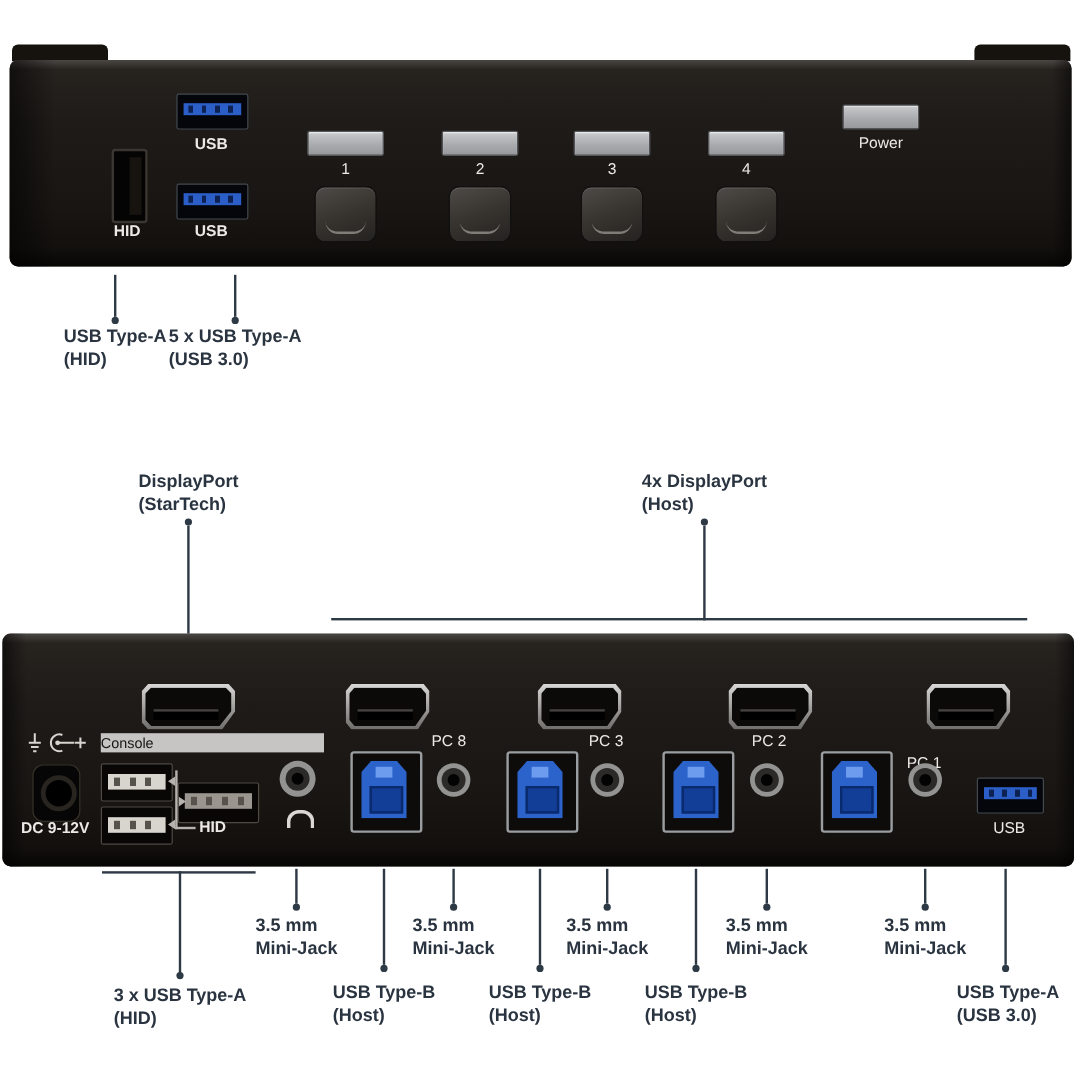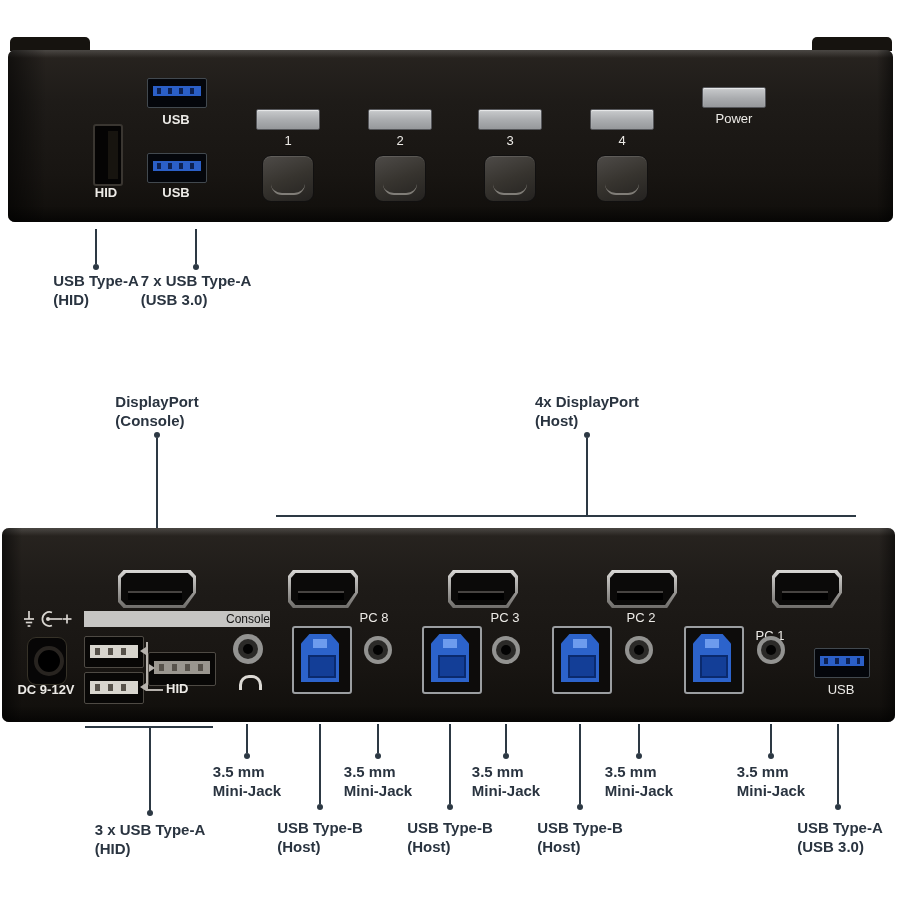--- a/index.html
+++ b/index.html
@@ -48,21 +48,21 @@
   .logo{position:absolute;color:#d9d7d3;font-weight:bold;font-size:26px;letter-spacing:-1px;white-space:nowrap;}
   .logo .dot{display:inline-block;width:7px;height:7px;border-radius:50%;background:#96938e;
              margin:0 2px;transform:translateY(2px);}
   .logo .reg{font-size:11px;position:relative;top:-11px;letter-spacing:0;}
 
   
   .dcjack{position:absolute;width:38px;height:46px;background:#070606;border:1px solid #363228;border-radius:9px;}
   .dcjack i{position:absolute;left:6px;top:8px;width:22px;height:22px;border:4px solid #282420;
             border-radius:50%;background:#000;}
   .consolebar{position:absolute;height:16px;background:#c6c5c3;color:#141414;font-size:12px;
-              line-height:16px;text-align:right;}
+              line-height:16px;text-align:left;}
   .usbaw{position:absolute;background:#080706;border:1px solid #4e4a44;border-radius:2px;}
   .usbaw .tngw{position:absolute;left:5px;right:5px;top:8px;height:13px;background:#d8d5ce;}
   .usbaw .ctsw{position:absolute;left:10px;right:10px;top:11px;height:7px;
                background:repeating-linear-gradient(90deg,#57524b 0 5px,rgba(0,0,0,0) 5px 13px);}
   .usbaw.gray .tngw{background:#9a968f;}
   .dp{position:absolute;width:70px;height:38px;}
   .dp .shell{position:absolute;left:0;top:0;right:0;bottom:0;
              background:linear-gradient(180deg,#d9d8d6,#8d8b88 70%,#6f6d6a);
              clip-path:polygon(7% 0%,93% 0%,100% 16%,100% 60%,86% 100%,7% 100%,0% 84%,0% 16%);}
   .dp .inner{position:absolute;left:3px;top:3px;right:3px;bottom:3px;background:#0b0a09;
@@ -154,27 +154,27 @@
 
   <div class="vline" style="left:95px;top:229px;height:35px;"></div>
   <div class="ldot" style="left:96px;top:267px;"></div>
   <div class="ann" style="left:96px;top:271px;">
     <div>USB Type-A</div>
     <div>(HID)</div>
   </div>
   <div class="vline" style="left:195px;top:229px;height:35px;"></div>
   <div class="ldot" style="left:196px;top:267px;"></div>
   <div class="ann" style="left:196px;top:271px;">
-    <div>7 x USB Type-A</div>
+    <div>5 x USB Type-A</div>
     <div>(USB 3.0)</div>
   </div>
 
   <div class="ann" style="left:157px;top:392px;">
     <div>DisplayPort</div>
-    <div>(Console)</div>
+    <div>(StarTech)</div>
   </div>
   <div class="ldot" style="left:157px;top:435px;"></div>
   <div class="vline" style="left:156px;top:438px;height:90px;"></div>
 
   <div class="ann" style="left:587px;top:392px;">
     <div>4x DisplayPort</div>
     <div>(Host)</div>
   </div>
   <div class="ldot" style="left:587px;top:435px;"></div>
   <div class="vline" style="left:586px;top:438px;height:79px;"></div>

